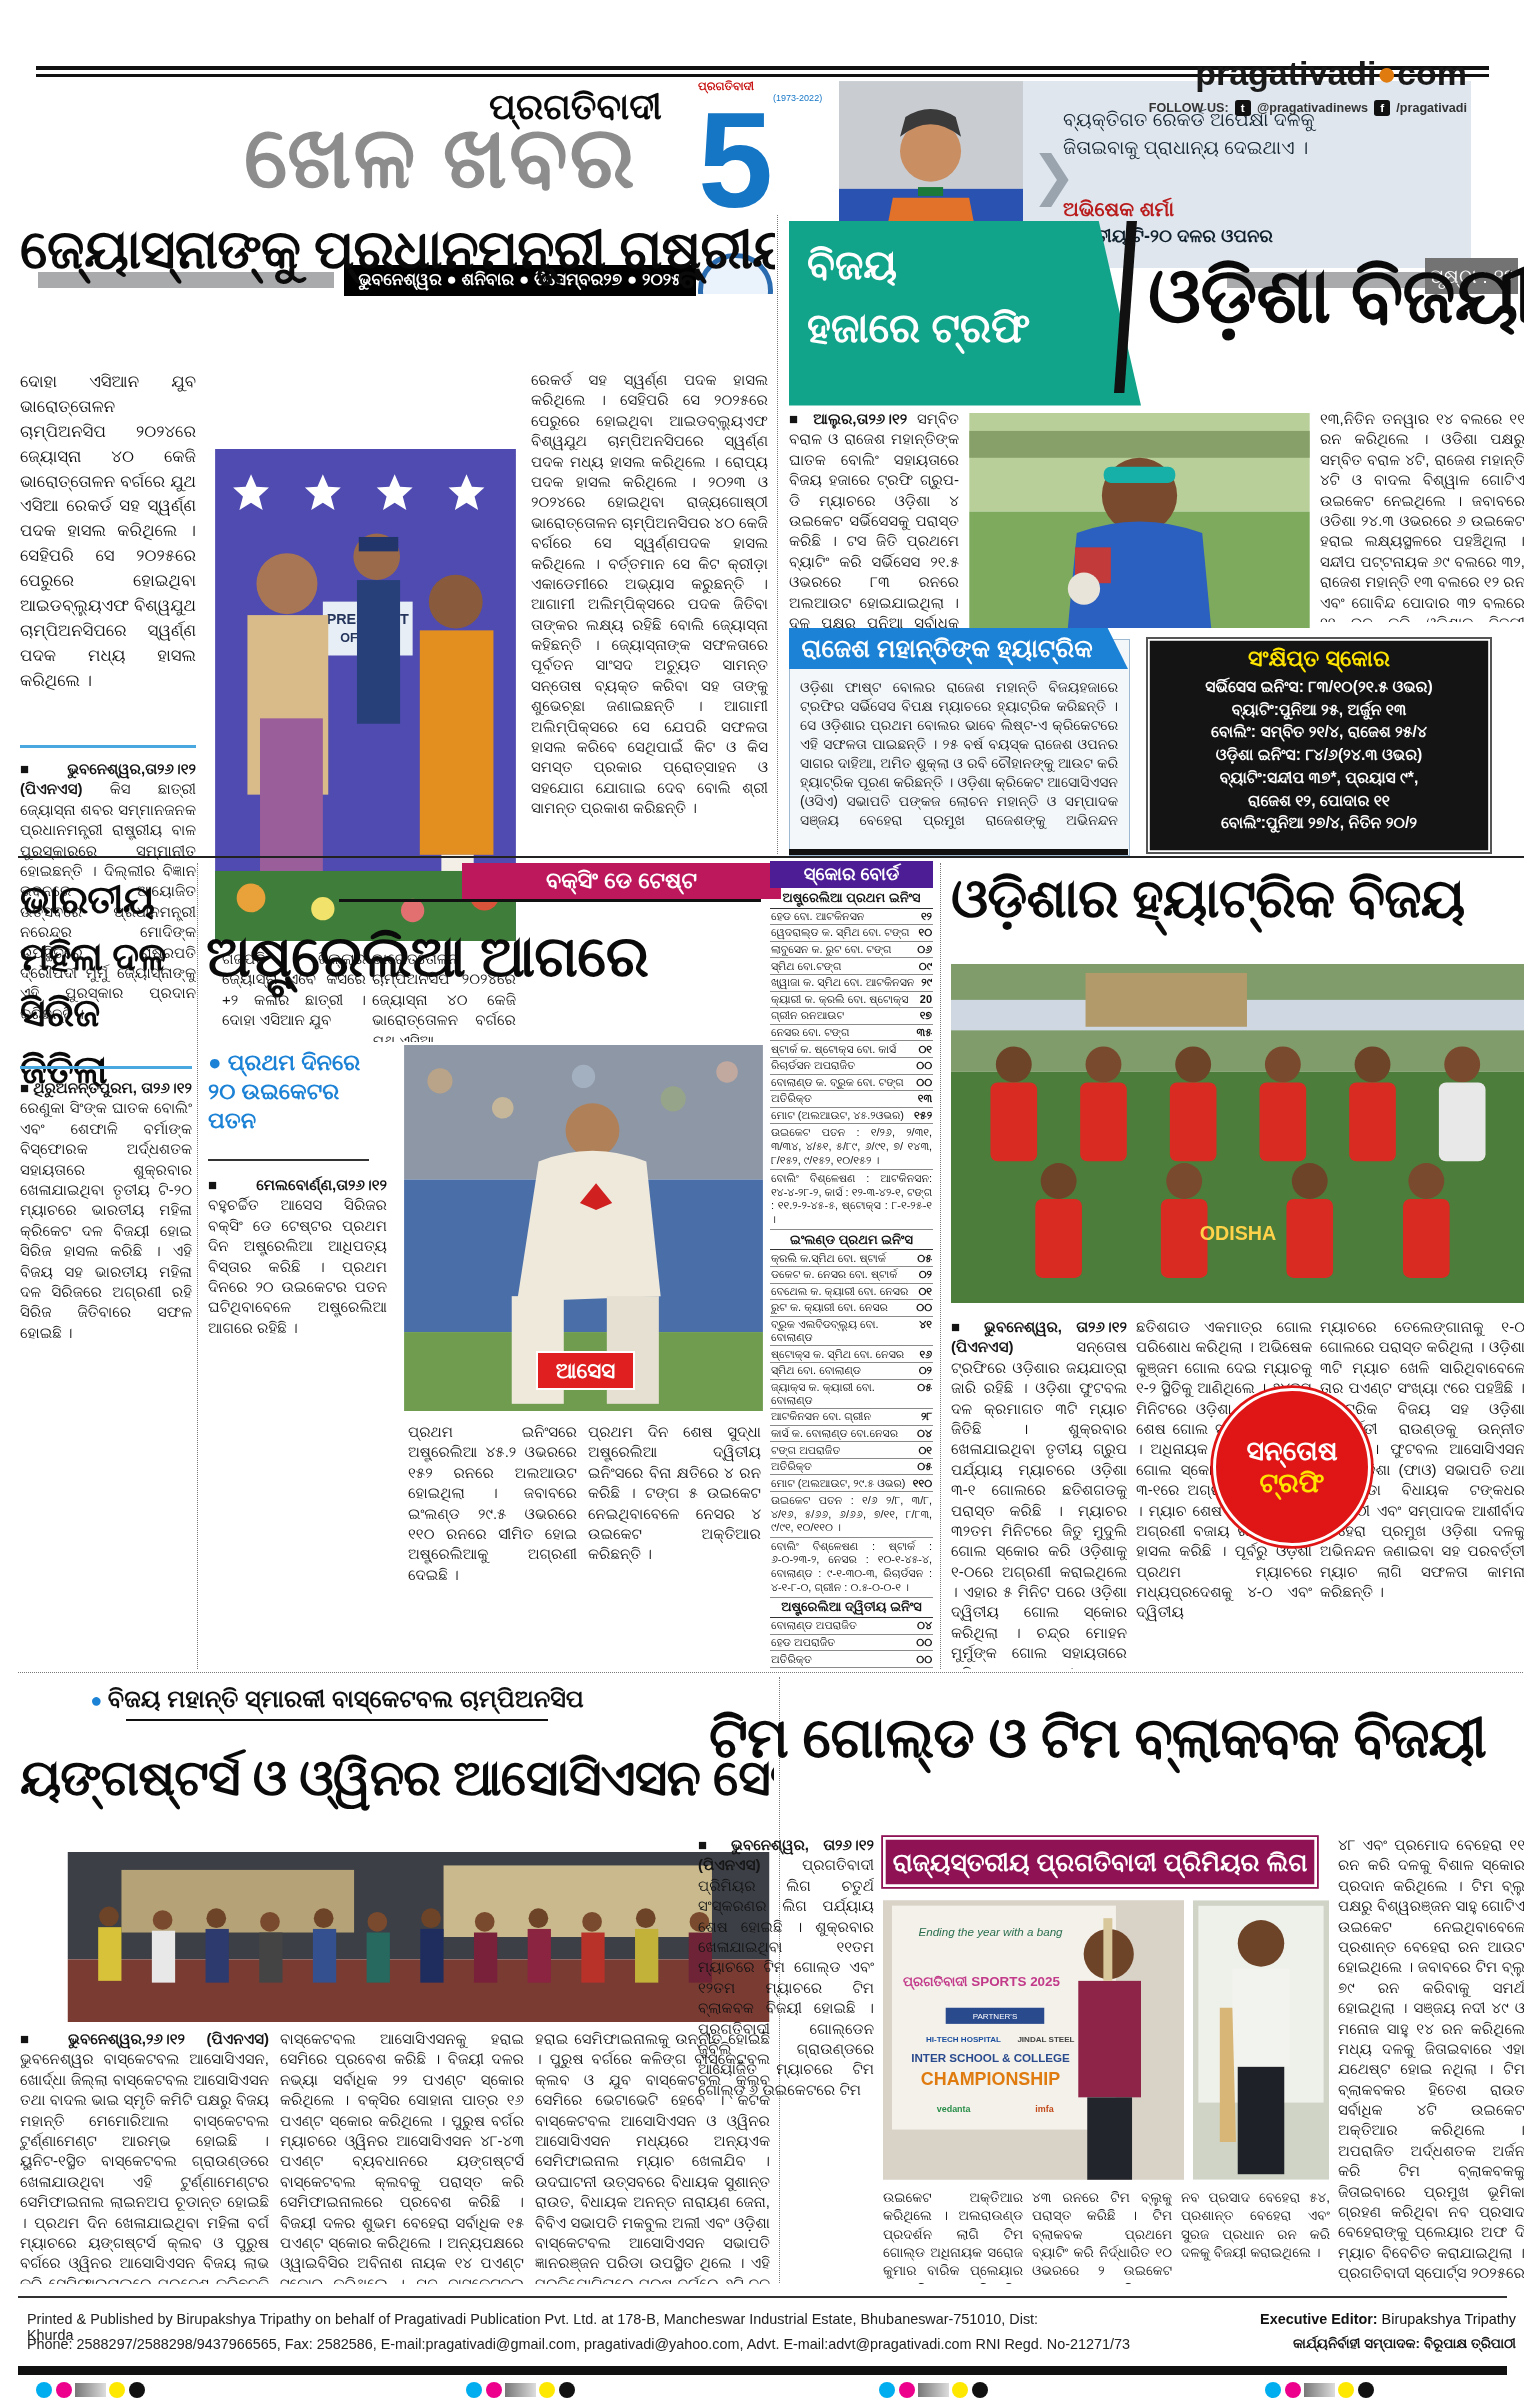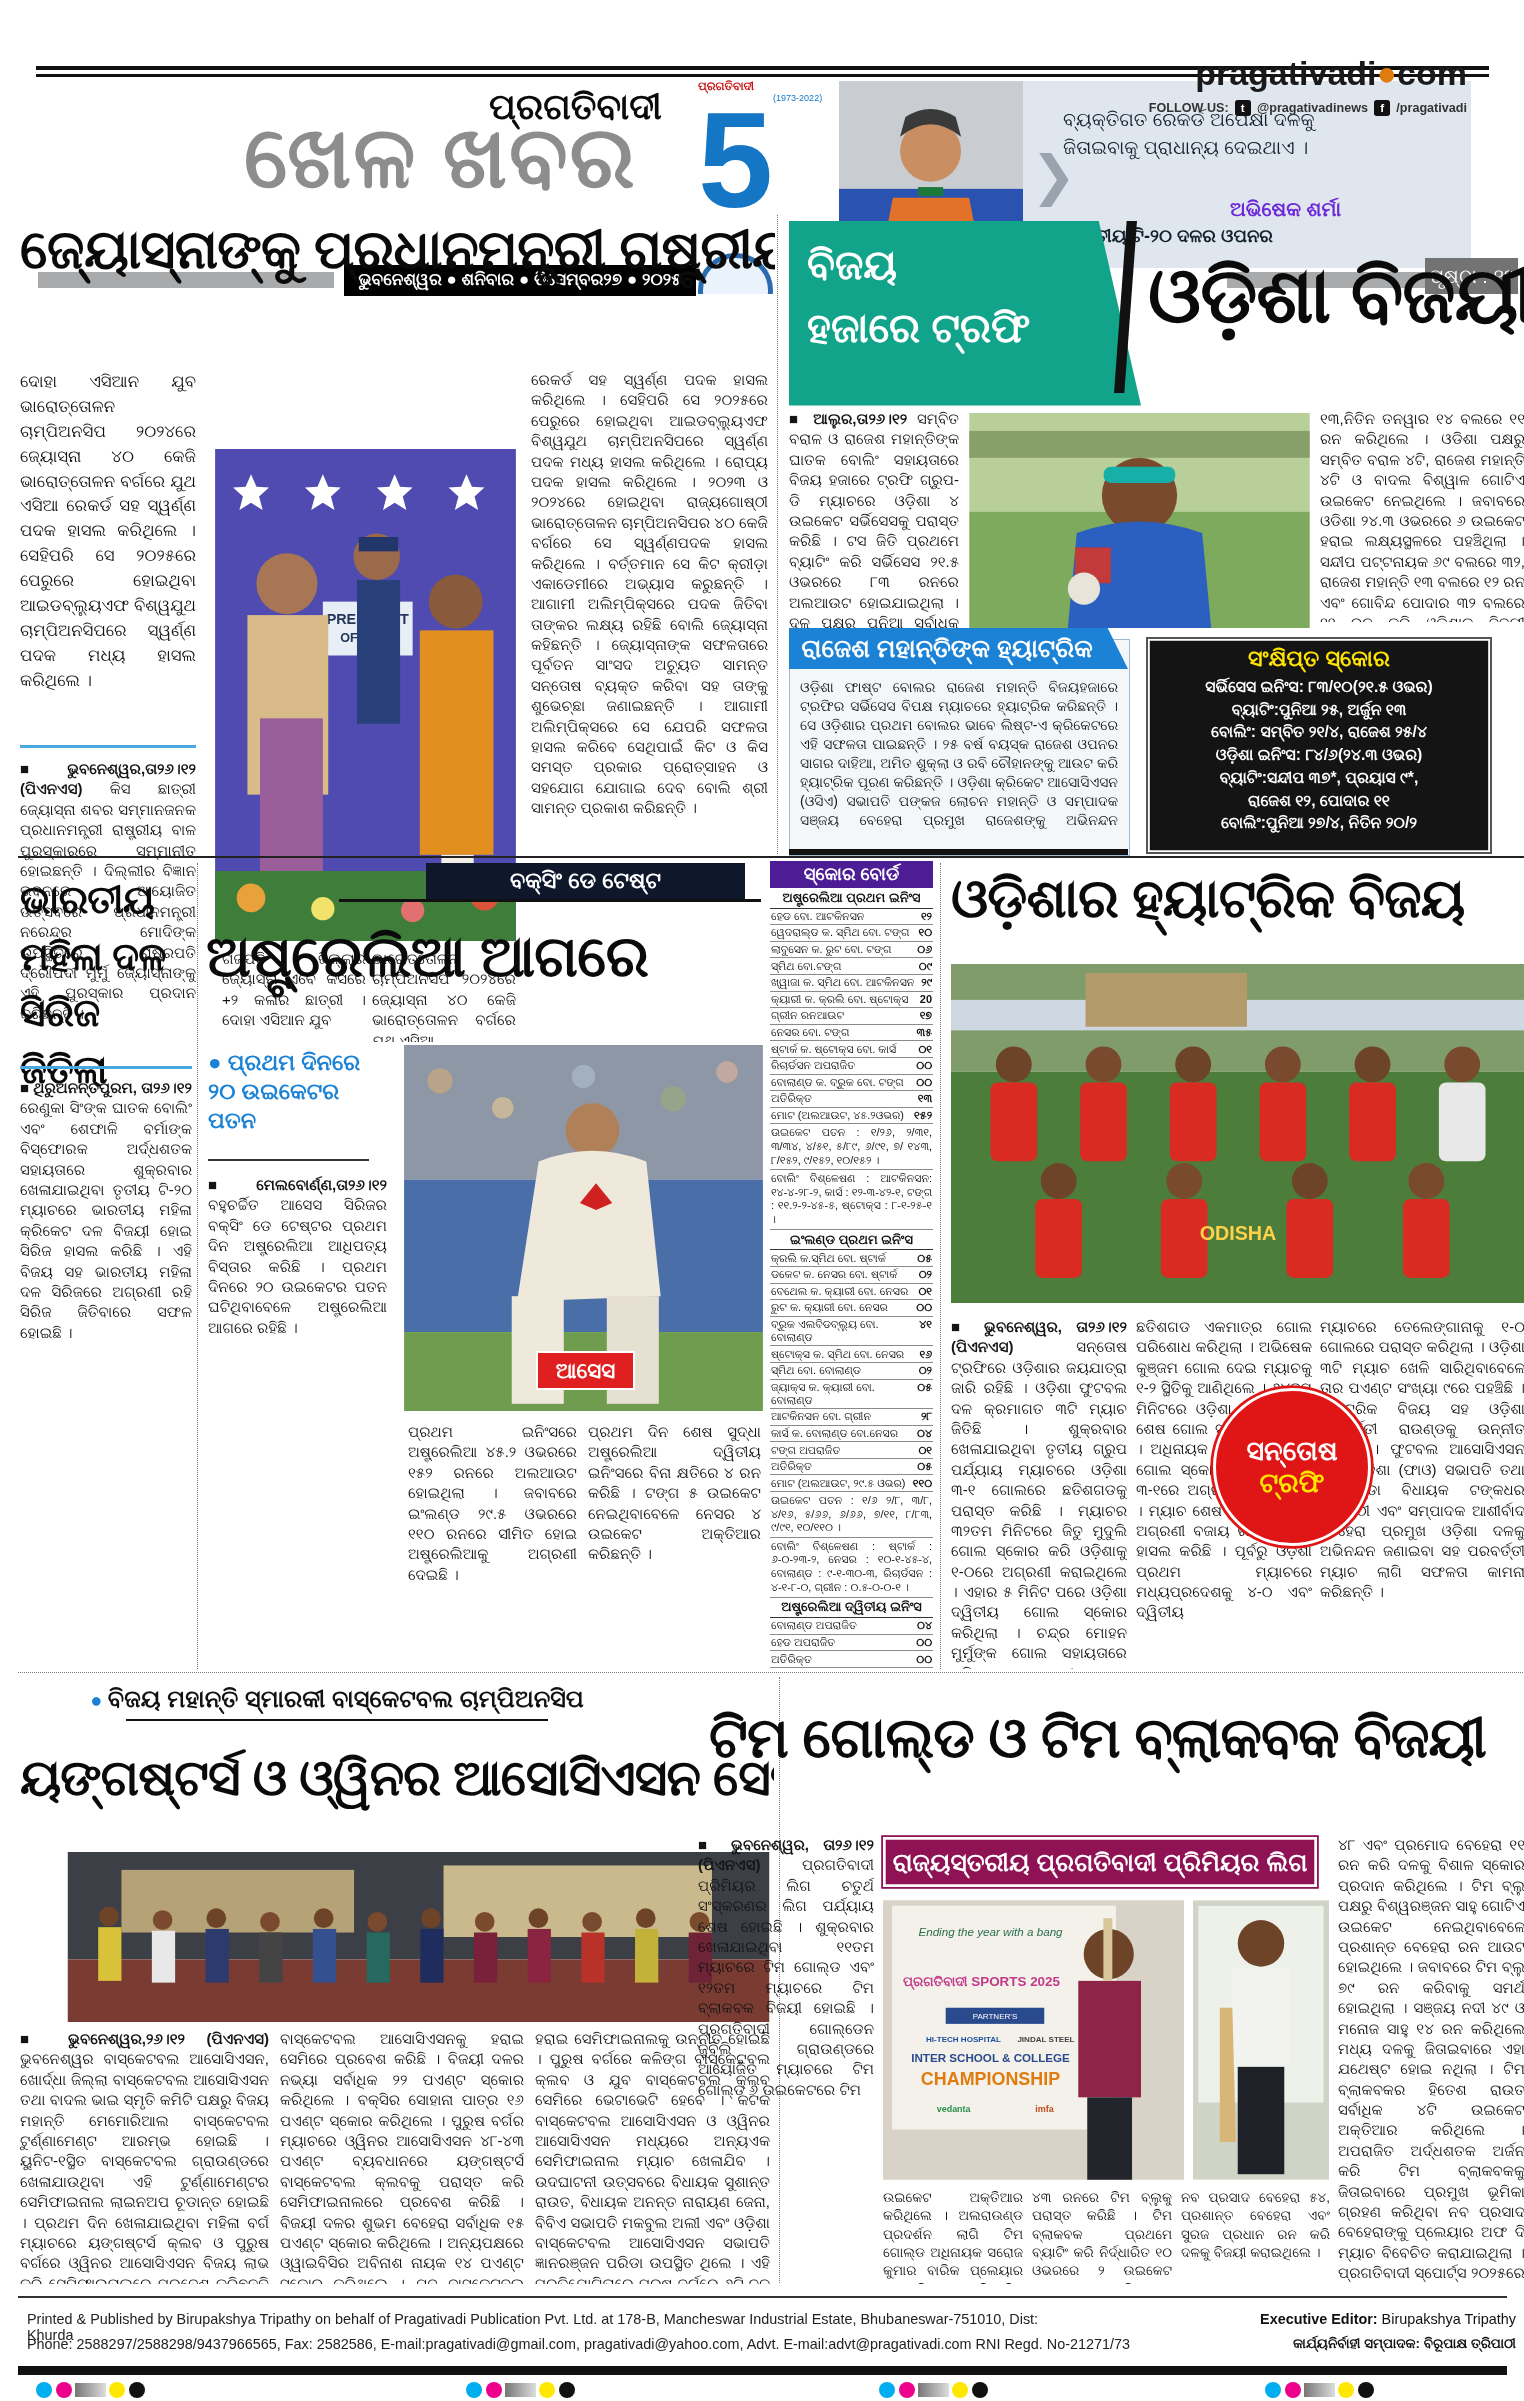--- a/index.html
+++ b/index.html
@@ -25,21 +25,21 @@
   #logo50{left:698px;top:79px;width:144px;height:215px;overflow:hidden;}
   #logo50 .five{font-size:135px;font-weight:900;color:#1576c6;line-height:1;float:left;}
   #logo50 .emb{width:65px;height:65px;border-radius:50%;border:5.4px solid #2b6cb0;background:#eaf2fb;float:left;margin-top:25px;}
   #logo50 .span{color:#1576c6;font-size:9px;}
   #logo50 .brand-sm{color:#c81414;font-weight:900;font-size:11.7px;}
   
   #quote{left:839px;top:81px;width:632px;height:187px;background:#dfe6ee;}
   #quote-photo{left:0;top:0;width:184px;height:187px;overflow:hidden;}
   #quote-chev{left:192px;top:63px;font-size:54px;color:#9aa4af;font-weight:bold;}
   #quote-text{left:224px;top:25px;width:278px;font-size:19px;line-height:1.45;color:#12222e;}
-  #quote-author{left:224px;top:117px;width:278px;color:#6d28d9;font-weight:900;font-size:20px;text-align:right;}
+  #quote-author{left:224px;top:117px;width:278px;color:#b91c1c;font-weight:900;font-size:20px;}
   #quote-role{left:224px;top:145px;width:296px;font-weight:900;font-size:18px;color:#10202c;}
   #site{left:1063px;top:54px;width:404px;text-align:right;font-weight:900;font-size:34px;color:#1a1a1a;}
   #site .dot{color:#e07b10;}
   #follow{left:1063px;top:100px;width:404px;text-align:right;font-size:12.6px;color:#333;font-weight:bold;}
   .sicon{display:inline-block;width:16px;height:16px;background:#111;color:#fff;border-radius:2.7px;
          font-weight:bold;text-align:center;line-height:16px;font-size:11.7px;margin:0 2.7px;}
   #page-badge{left:1425px;top:258px;width:93px;height:36px;background:#737373;color:#fff;
               font-size:20px;font-weight:normal;text-align:center;line-height:36px;}
   
   #lead-hl{left:20px;top:217px;width:755px;height:142px;font-size:54px;line-height:1.2;white-space:nowrap;overflow:hidden;}
@@ -72,21 +72,21 @@
   #bs{left:1146px;top:637px;width:346px;height:217px;background:#141414;border:2.7px solid #555;
       box-shadow:inset 0 0 0 1.8px #fff;color:#fff;text-align:center;padding-top:7.2px;box-sizing:border-box;}
   #bs .t{color:#ffe400;font-weight:900;font-size:22.4px;margin-bottom:3.6px;}
   #bs .ln{font-size:15.7px;line-height:1.45;font-weight:bold;}
   #hrule-mid{left:18px;top:856px;width:1507px;height:1.8px;background:#222;}
   
   #wm-hl{left:20px;top:872px;width:172px;height:185px;font-size:39px;line-height:1.45;}
   #wm-rule{left:20px;top:1066px;width:172px;border-top:2.7px solid #49a8e0;border-bottom:0.9px solid #49a8e0;}
   #wm-body{left:20px;top:1078px;width:172px;height:590px;}
   #vdiv-wm{left:197px;top:863px;height:806px;}
-  #ax-kick{left:426px;top:863px;width:319px;height:36px;background:#0f172a;color:#fff;font-weight:900;
+  #ax-kick{left:462px;top:863px;width:319px;height:36px;background:#be185d;color:#fff;font-weight:900;
            font-size:22.4px;text-align:center;line-height:36px;}
   #ax-kickrule{left:339px;top:899px;width:422px;height:2.7px;background:#111;}
   #ax-hl{left:206px;top:904px;width:554px;height:118px;font-size:57px;line-height:1.85;white-space:nowrap;overflow:hidden;}
   #ax-sub{left:208px;top:1048px;width:179px;color:#1b82d6;font-weight:900;font-size:22.4px;line-height:1.3;}
   #ax-subrule{left:208px;top:1159px;width:161px;height:1.8px;background:#333;}
   #ax-c1{left:208px;top:1175px;width:179px;height:493px;}
   #ax-photo{left:404px;top:1045px;width:359px;height:366px;overflow:hidden;}
   #ax-lab{left:536px;top:1351px;width:99px;height:39px;background:#e02020;border:2.7px solid #fff;color:#fff;
           font-weight:900;font-size:21.5px;text-align:center;line-height:36px;box-sizing:border-box;}
   #ax-u1{left:408px;top:1422px;width:169px;height:247px;}

